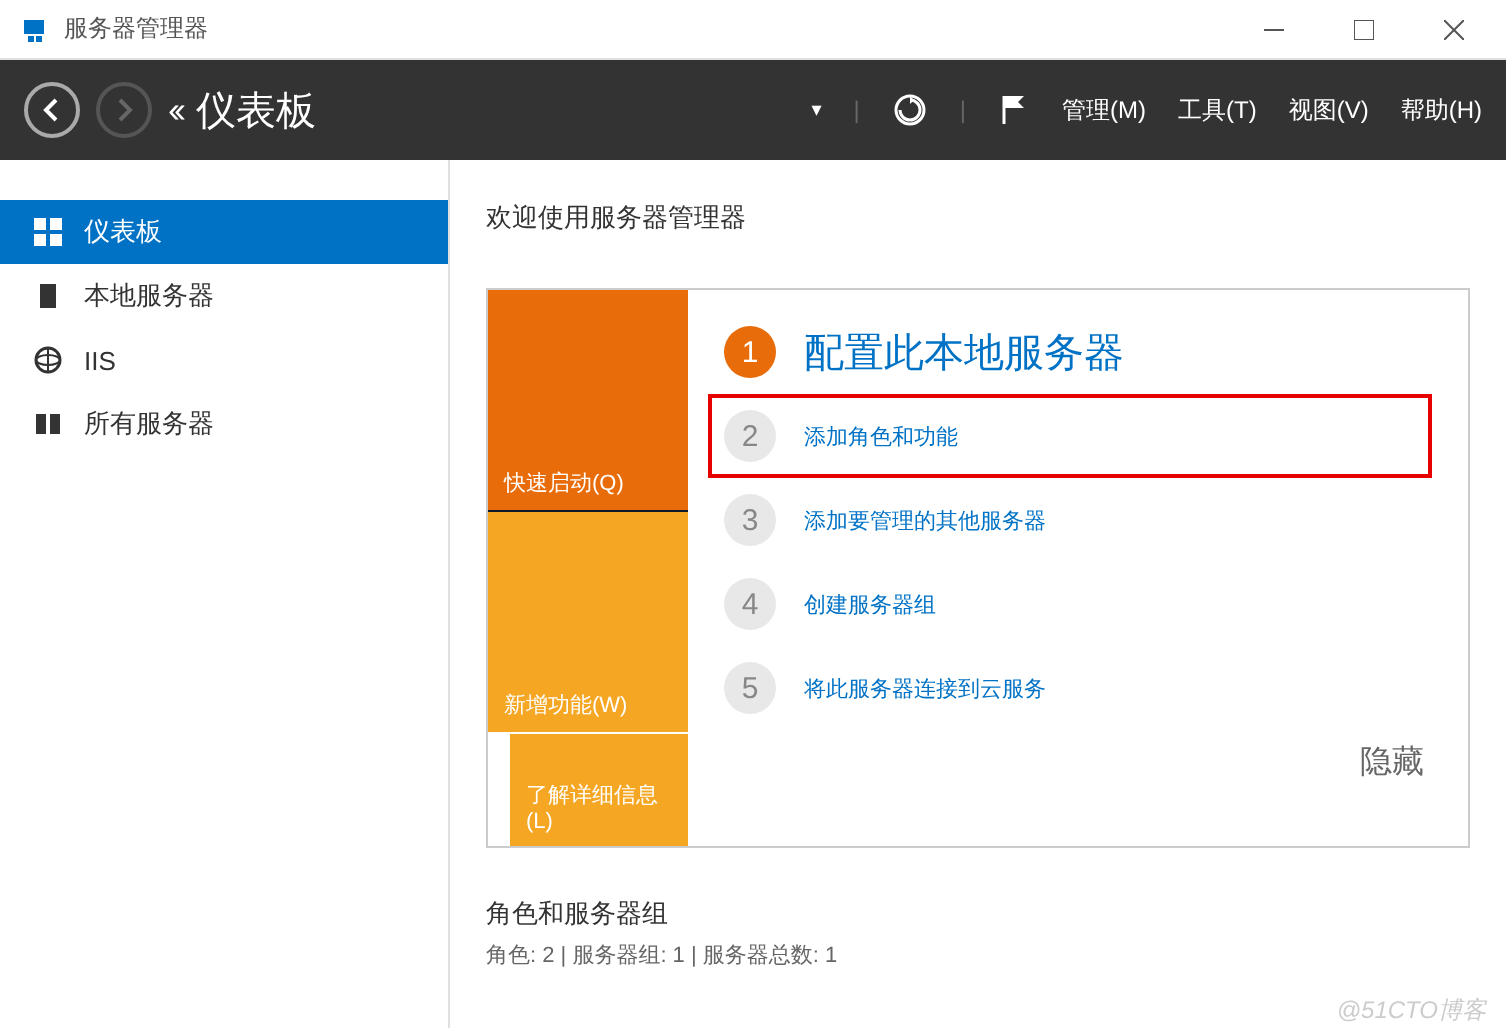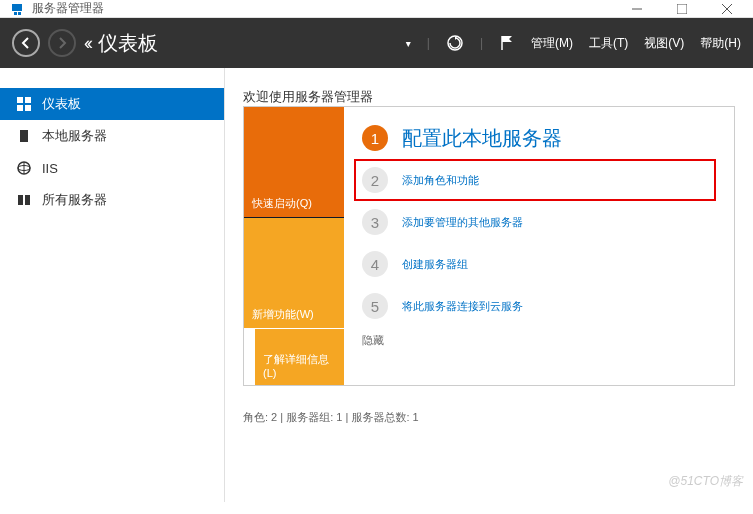--- a/index.html
+++ b/index.html
@@ -1,18 +1,18 @@
 <!DOCTYPE html>
 <html><head>
   <meta charset="utf-8">
   <style>
     * { margin: 0; padding: 0; box-sizing: border-box; font-family: "Microsoft YaHei", "Segoe UI", sans-serif; }
     body { width: 753px; height: 514px; overflow: hidden; background: #fff; }
     
-    .titlebar { height: 18px; display: flex; align-items: center; padding: 0 4px; border-bottom: 1px solid #e0e0e0; }
+    .titlebar { height: 30px; display: flex; align-items: center; padding: 0 4px; border-bottom: 1px solid #e0e0e0; }
     .titlebar-icon { width: 16px; height: 16px; margin: 0 6px; }
     .titlebar-text { font-size: 12px; color: #555; flex: 1; }
     .win-controls { display: flex; gap: 0; }
     .win-btn { width: 45px; height: 30px; display: flex; align-items: center; justify-content: center; color: #555; }
     .win-btn svg { width: 10px; height: 10px; }
     
     .header { height: 50px; background: #333; display: flex; align-items: center; color: #fff; padding: 0 12px; }
     .nav-arrows { display: flex; align-items: center; gap: 8px; }
     .nav-circle { width: 28px; height: 28px; border: 2px solid #aaa; border-radius: 50%; display: flex; align-items: center; justify-content: center; }
     .nav-circle.disabled { border-color: #555; }
@@ -25,43 +25,43 @@
     .menu-item { color: #fff; white-space: nowrap; }
     
     .body { display: flex; height: calc(100% - 80px); }
     .sidebar { width: 225px; background: #fff; border-right: 1px solid #e0e0e0; padding-top: 20px; }
     .sidebar-item { display: flex; align-items: center; height: 32px; padding: 0 16px; font-size: 13px; color: #333; gap: 10px; }
     .sidebar-item.active { background: #0072c6; color: #fff; }
     .sidebar-icon { width: 16px; height: 16px; display: flex; align-items: center; justify-content: center; }
     .sidebar-chevron { margin-left: auto; font-size: 10px; }
     
     .content { flex: 1; padding: 20px 18px 0 18px; overflow: hidden; }
-    .welcome-title { font-size: 13px; color: #333; margin-bottom: 0; }
+    .welcome-title { font-size: 13px; color: #333; margin-bottom: 26px; }
     
     .tiles-container { border: 1px solid #ccc; display: flex; min-height: 280px; }
     .tiles-left { width: 100px; display: flex; flex-direction: column; }
     .tile { flex: 1; color: #fff; font-size: 11px; display: flex; align-items: flex-end; padding: 6px 8px; }
     .tile-quick { background: #e86c0a; }
     .tile-new { background: #f5a623; border-top: 1px solid #0f172a; }
     .tile-learn { background: #f5a623; border-top: 1px solid #fff; flex: 0.45; margin-left: 11px; }
     
     .tiles-right { flex: 1; padding: 10px 18px; }
     .step-row { display: flex; align-items: center; height: 42px; gap: 14px; }
     .step-row.configure .step-num { background: #e86c0a; color: #fff; }
     .step-num { width: 26px; height: 26px; border-radius: 50%; background: #e8e8e8; color: #888; display: flex; align-items: center; justify-content: center; font-size: 15px; }
     .step-text { font-size: 11px; color: #0072c6; }
     .step-row.configure .step-text { font-size: 20px; }
     .step-row.highlight { border: 2px solid #e60000; padding: 0 6px; margin-left: -8px; }
-    .hide-link { text-align: left; font-size: 11px; color: #666; padding: 6px 4px 0 0; }
+    .hide-link { text-align: right; font-size: 16px; color: #666; padding: 6px 4px 0 0; }
     
     .roles-section { margin-top: 24px; }
     .roles-title { font-size: 13px; color: #333; margin-bottom: 4px; }
     .roles-sub { font-size: 11px; color: #666; }
     
-    .watermark { position: absolute; bottom: 24px; right: 10px; font-size: 12px; color: #ccc; font-style: italic; }
+    .watermark { position: absolute; bottom: 0; right: 10px; font-size: 12px; color: #ccc; font-style: italic; }
   </style>
 </head>
 <body>
 
 <div class="titlebar">
   <span class="titlebar-icon">
     <svg viewBox="0 0 16 16">
         <rect x="2" y="3" width="10" height="7" fill="#0072c6"></rect>
         <rect x="4" y="11" width="3" height="3" fill="#0072c6"></rect>
         <rect x="8" y="11" width="3" height="3" fill="#0072c6"></rect>
@@ -203,18 +203,19 @@
         </div>
         <div class="step-row">
           <span class="step-num">5</span>
           <span class="step-text">将此服务器连接到云服务</span>
         </div>
         <div class="hide-link">隐藏</div>
       </div>
     </div>
 
     <div class="roles-section">
+      <div class="roles-title">角色和服务器组</div>
       <div class="roles-sub">角色: 2 | 服务器组: 1 | 服务器总数: 1</div>
     </div>
   </div>
 </div>
 
 <div class="watermark">@51CTO博客</div>
 
 </body></html>

